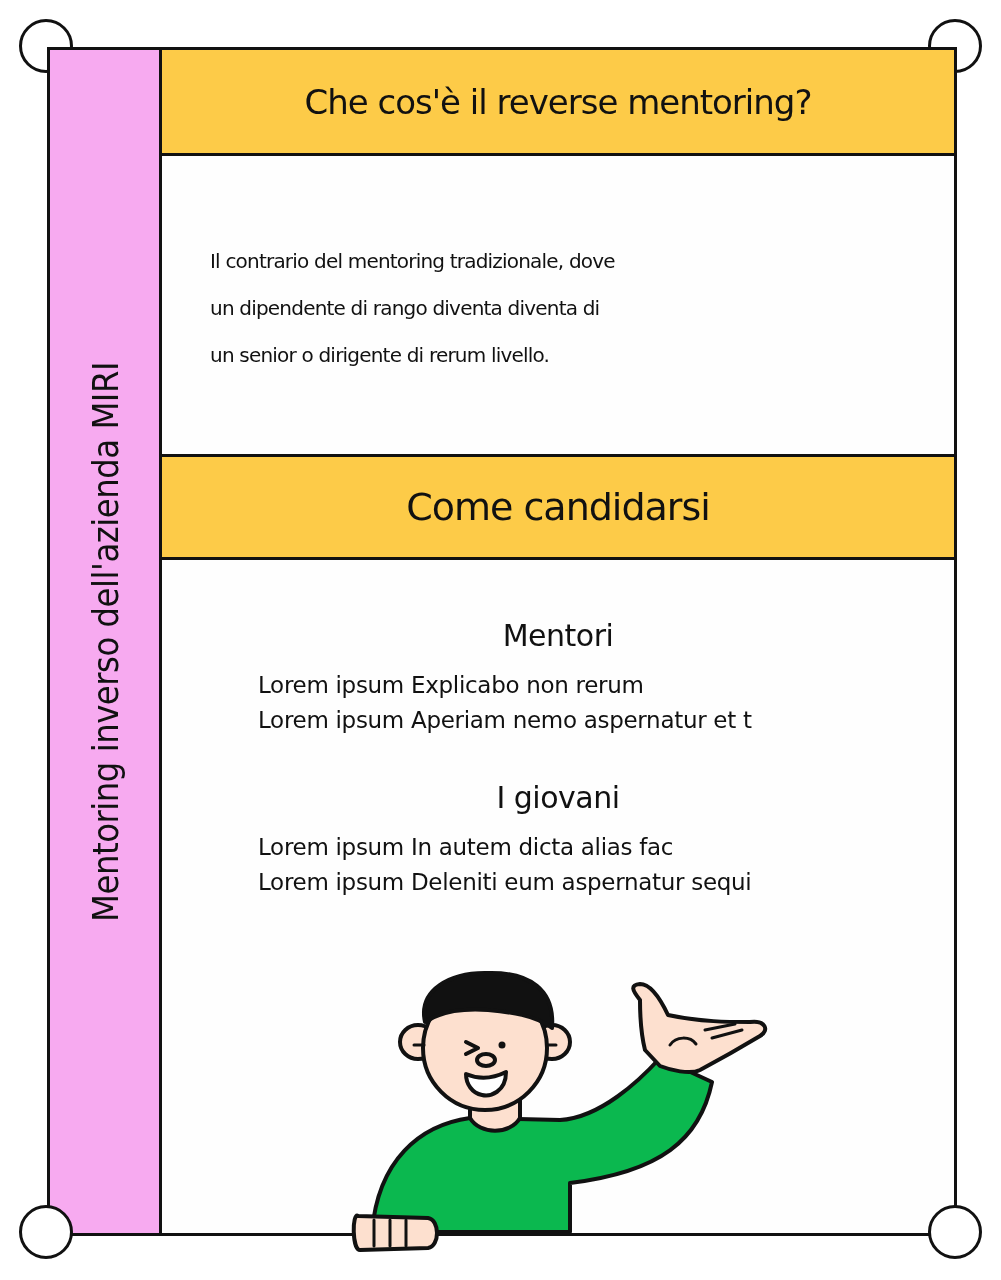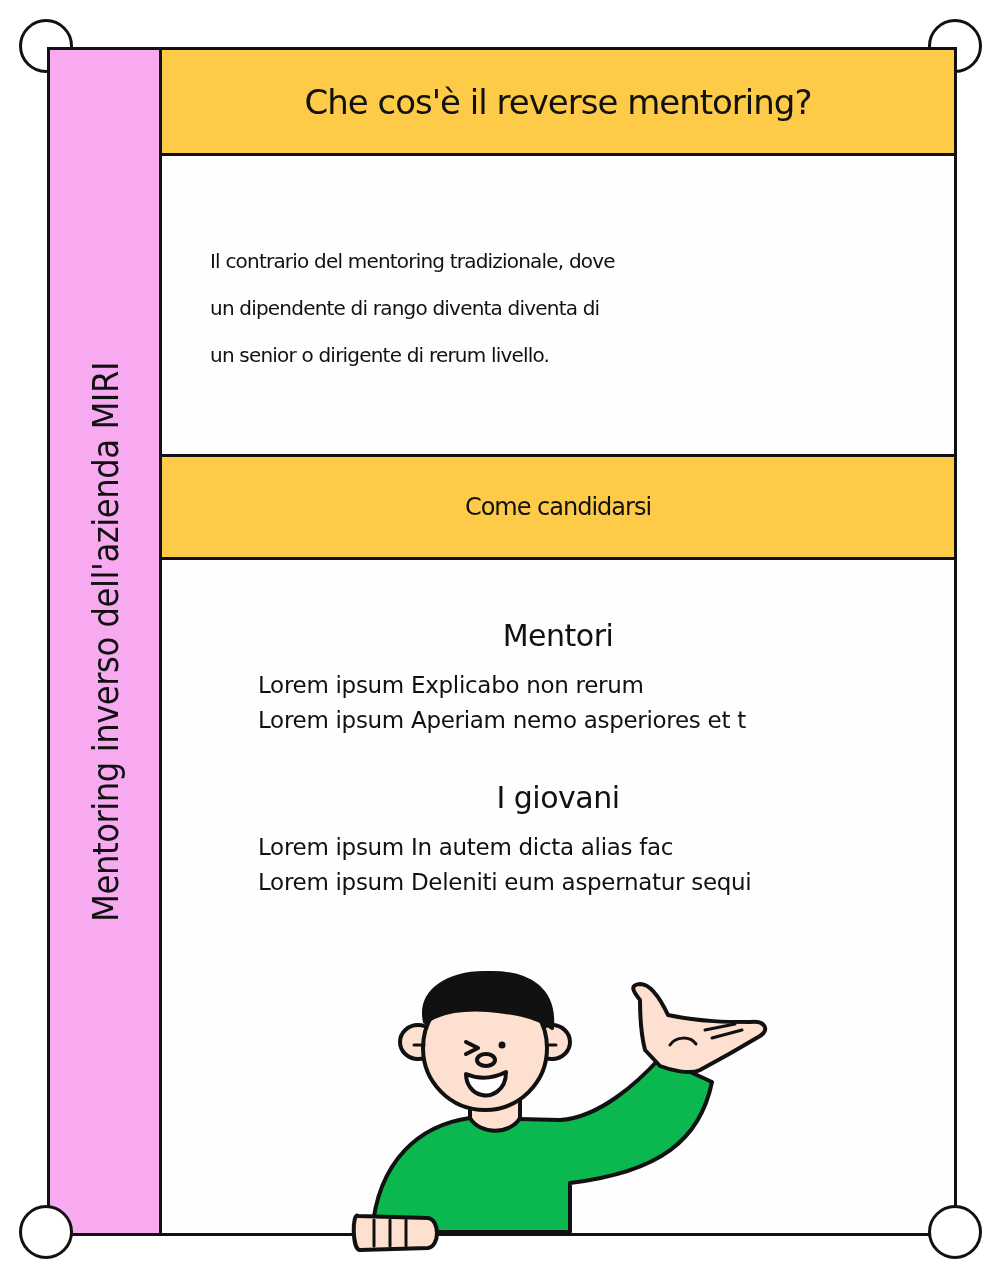--- a/index.html
+++ b/index.html
@@ -26,21 +26,21 @@
     }
     .content { position: absolute; left: 112px; top: 0; right: 0; bottom: 0; }
     .band {
       position: absolute; left: 0; right: 0; height: 103px;
       background: #fdcb48; border-bottom: 3px solid #111;
       display: flex; align-items: center; justify-content: center;
     }
     .band1 { top: 0; }
     .band2 { top: 404px; border-top: 3px solid #111; height: 100px; }
     .band span { font-size: 34px; letter-spacing: -1px; }
-    .band2 span { font-size: 24px; }
+    .band2 span { font-size: 38px; }
     .intro {
       position: absolute; left: 48px; top: 188px; width: 720px;
       font-size: 20px; line-height: 47px; letter-spacing: -0.8px;
     }
     .group { position: absolute; left: 96px; width: 600px; }
     .group h3 {
       margin: 0; font-weight: normal; font-size: 30px; text-align: center;
       width: 600px; letter-spacing: -0.5px; margin-left: -0px;
     }
     .group .line { font-size: 23px; line-height: 35px; letter-spacing: -0.3px; }
@@ -75,21 +75,21 @@
       <div>un senior o dirigente di rerum livello.</div>
     </div>
 
     <div class="band band2">
       <span>Come candidarsi</span>
     </div>
 
     <div class="group g1">
       <h3>Mentori</h3>
       <div class="line">Lorem ipsum Explicabo non rerum</div>
-      <div class="line">Lorem ipsum Aperiam nemo asperiores et t</div>
+      <div class="line">Lorem ipsum Aperiam nemo aspernatur et t</div>
     </div>
 
     <div class="group g2">
       <h3>I giovani</h3>
       <div class="line">Lorem ipsum In autem dicta alias fac</div>
       <div class="line">Lorem ipsum Deleniti eum aspernatur sequi</div>
     </div>
   </div>
 </div>
 

